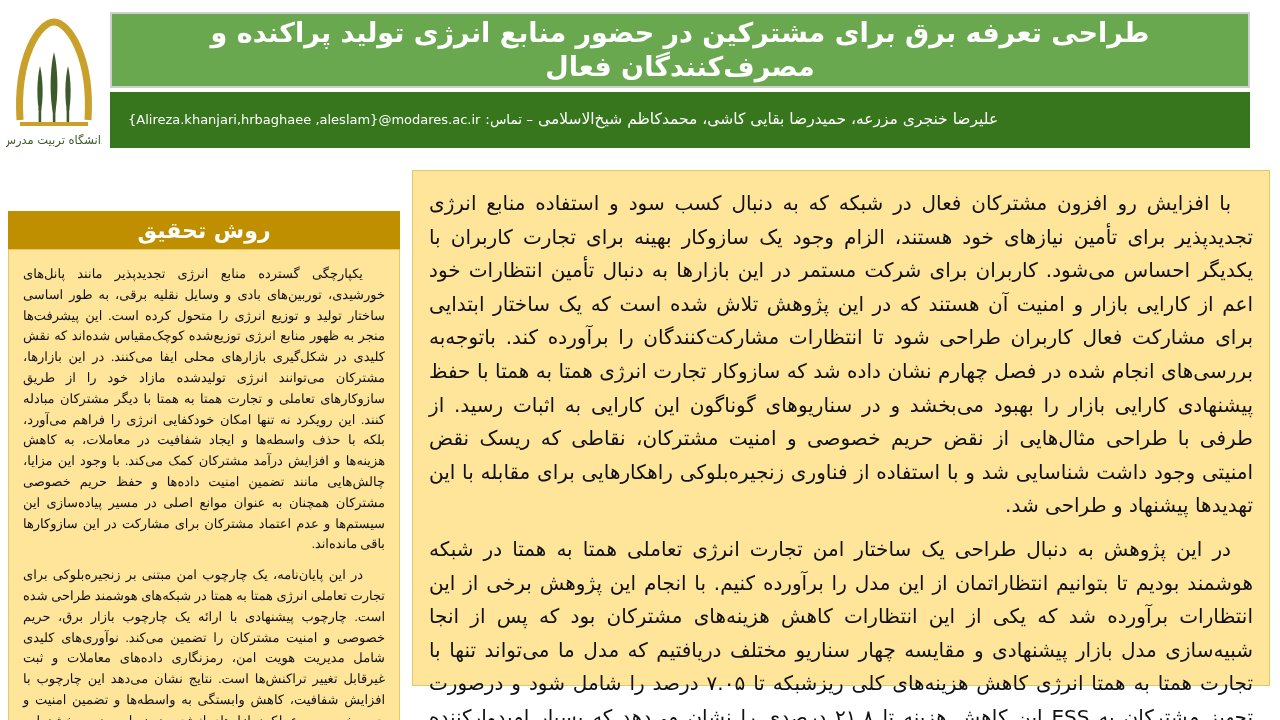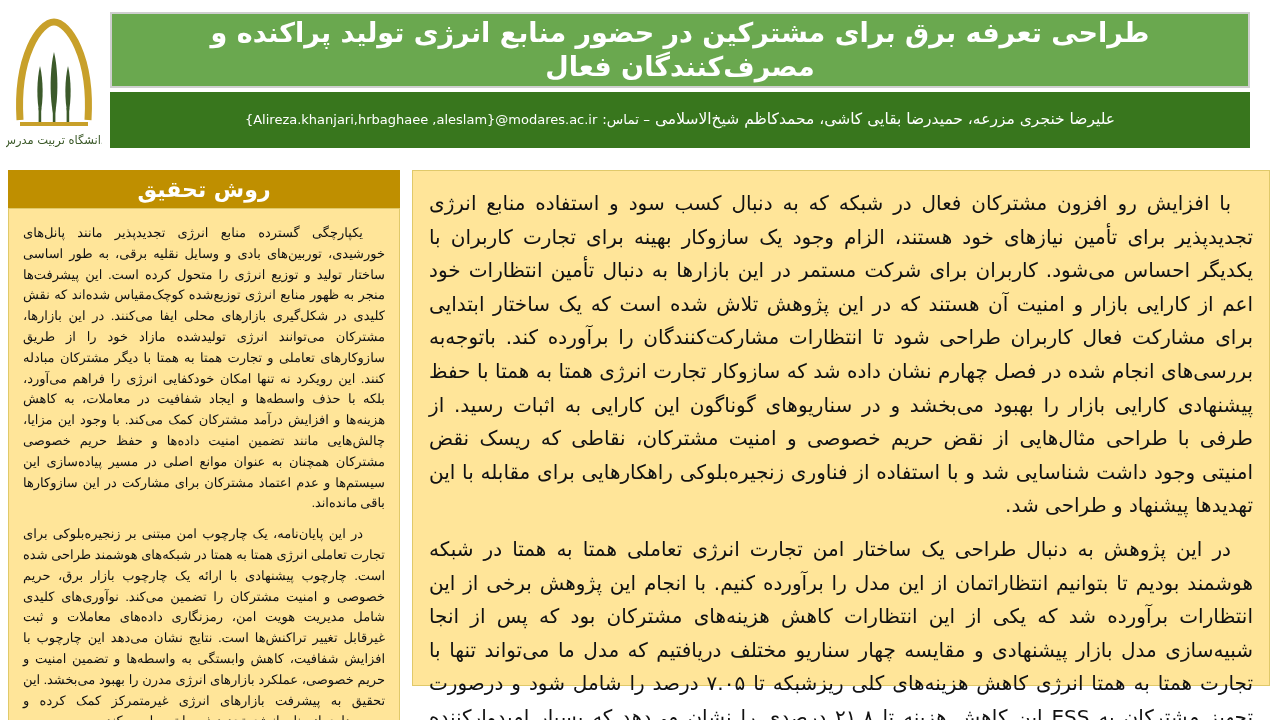--- a/index.html
+++ b/index.html
@@ -41,21 +41,21 @@
     line-height: 1.25;
     direction: rtl;
   }
   .authors-bar {
     position: absolute;
     top: 92px; right: 30px;
     width: 1140px; height: 56px;
     background: #38761d;
     display: flex;
     align-items: center;
-    justify-content: center;
+    justify-content: flex-end;
     padding: 0 18px;
   }
   .authors-bar .authors-text {
     color: #ffffff;
     font-size: 15.5px;
     text-align: center;
     line-height: 1.5;
     direction: rtl;
   }
   .authors-bar .authors-text .contact {
@@ -80,20 +80,21 @@
     position: absolute;
     top: 170px;
   }
   .col-head {
     height: 38px;
     background: #b8860b;
     background: #bf8f00;
     display: flex;
     align-items: center;
     justify-content: center;
+    margin-top: 41px;
   }
   .col-head .head-text {
     color: #ffffff;
     font-size: 22px;
     font-weight: bold;
     direction: rtl;
   }
   .col-body {
     background: #ffe599;
     border: 1px solid #e0c96a;

